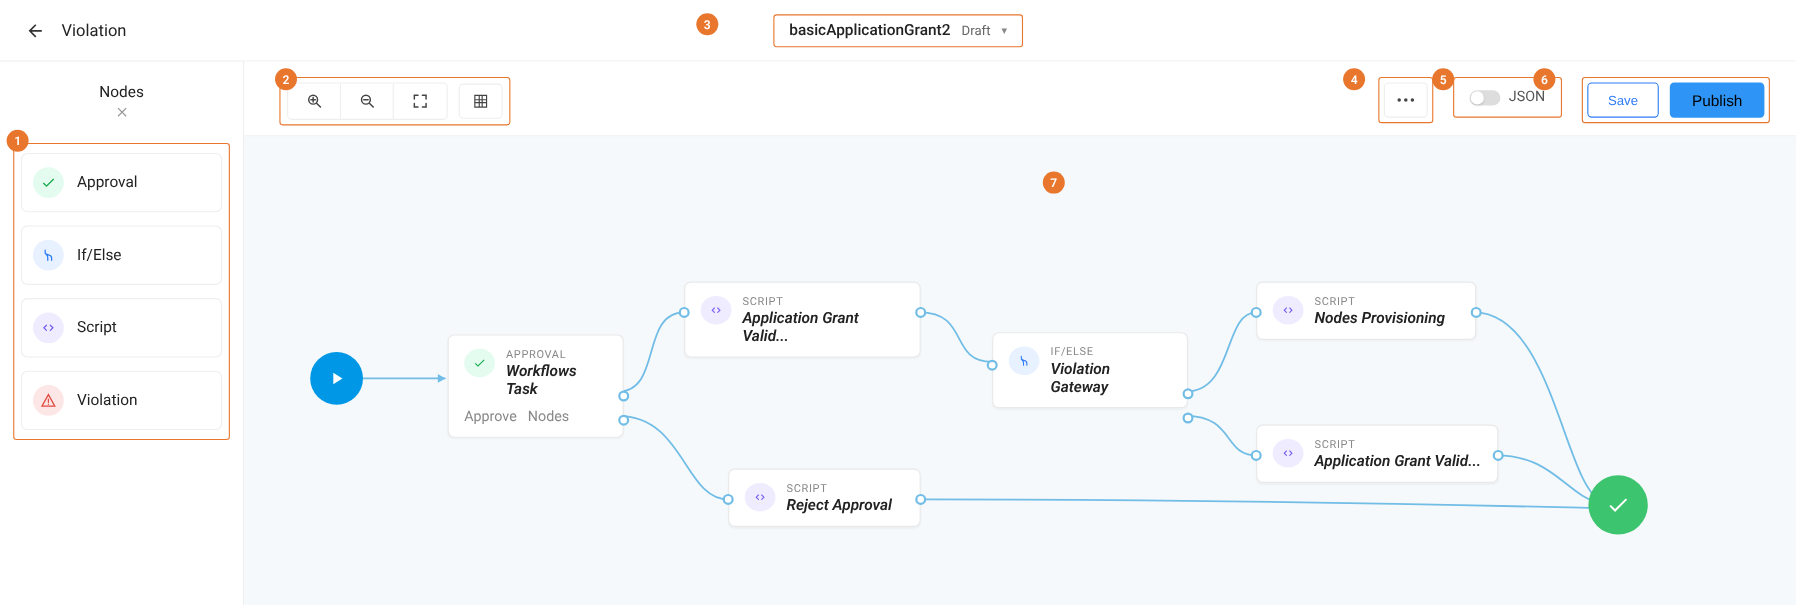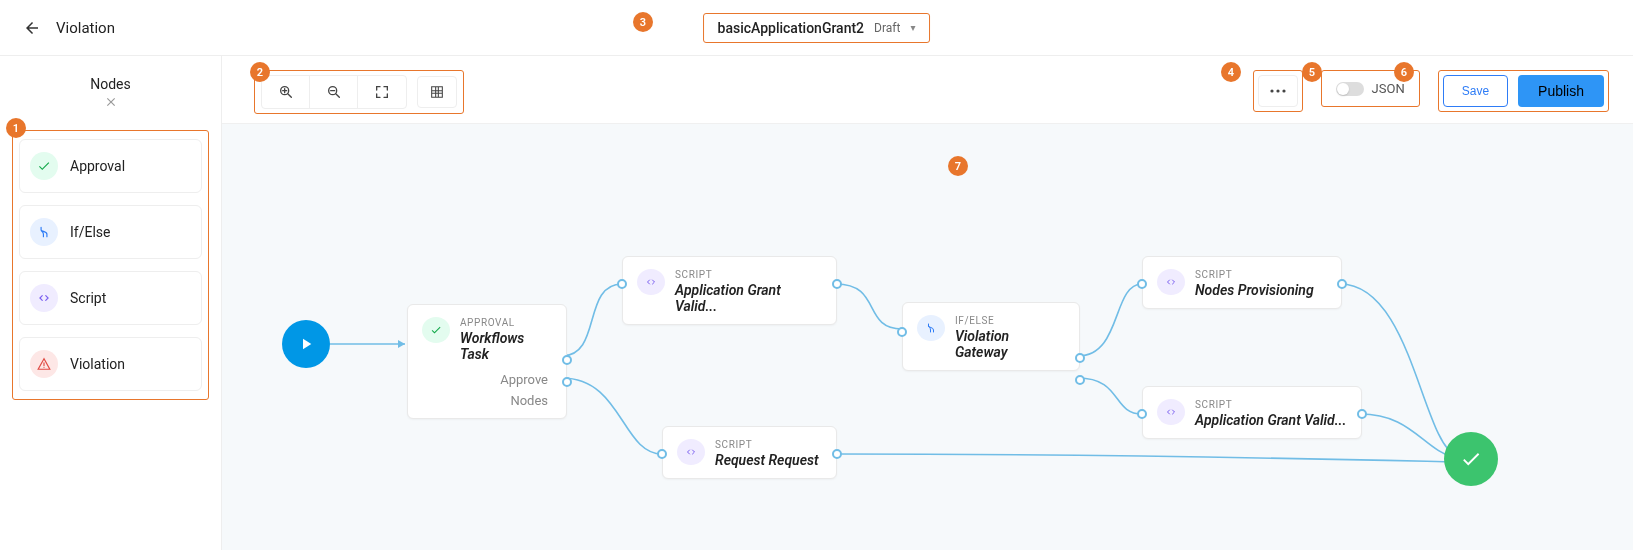--- a/index.html
+++ b/index.html
@@ -296,21 +296,21 @@
   .card-title {
     font-size: 14px;
     font-weight: 600;
     color: #222;
     margin-top: 2px;
     font-style: italic;
   }
   .card-outputs {
     margin-top: 10px;
     display: flex;
-    flex-direction: column;
+    flex-direction: row;
     gap: 6px;
     align-items: flex-end;
   }
   .card-output {
     font-size: 13px;
     color: #888;
     position: relative;
     padding-right: 4px;
   }
   .port {
@@ -529,21 +529,21 @@
 
       <div class="flow-card" style="top:302px;left:440px;width:175px">
         <div class="card-head">
           <div class="node-icon icon-script" style="width:26px;height:26px">
             <svg width="12" height="12" viewBox="0 0 24 24">
                 <path d="M9 8l-4 4 4 4M15 8l4 4-4 4" stroke="currentColor" stroke-width="2" fill="none" stroke-linecap="round"></path>
               </svg>
           </div>
           <div>
             <div class="card-type">SCRIPT</div>
-            <div class="card-title">Request Request</div>
+            <div class="card-title">Reject Approval</div>
           </div>
         </div>
         <div class="port" style="top:22px;right:-6px"></div>
         <div class="port" style="top:22px;left:-6px"></div>
       </div>
 
       <div class="flow-card" style="top:178px;left:680px;width:178px">
         <div class="card-head">
           <div class="node-icon icon-ifelse" style="width:26px;height:26px">
             <svg width="12" height="12" viewBox="0 0 24 24">

